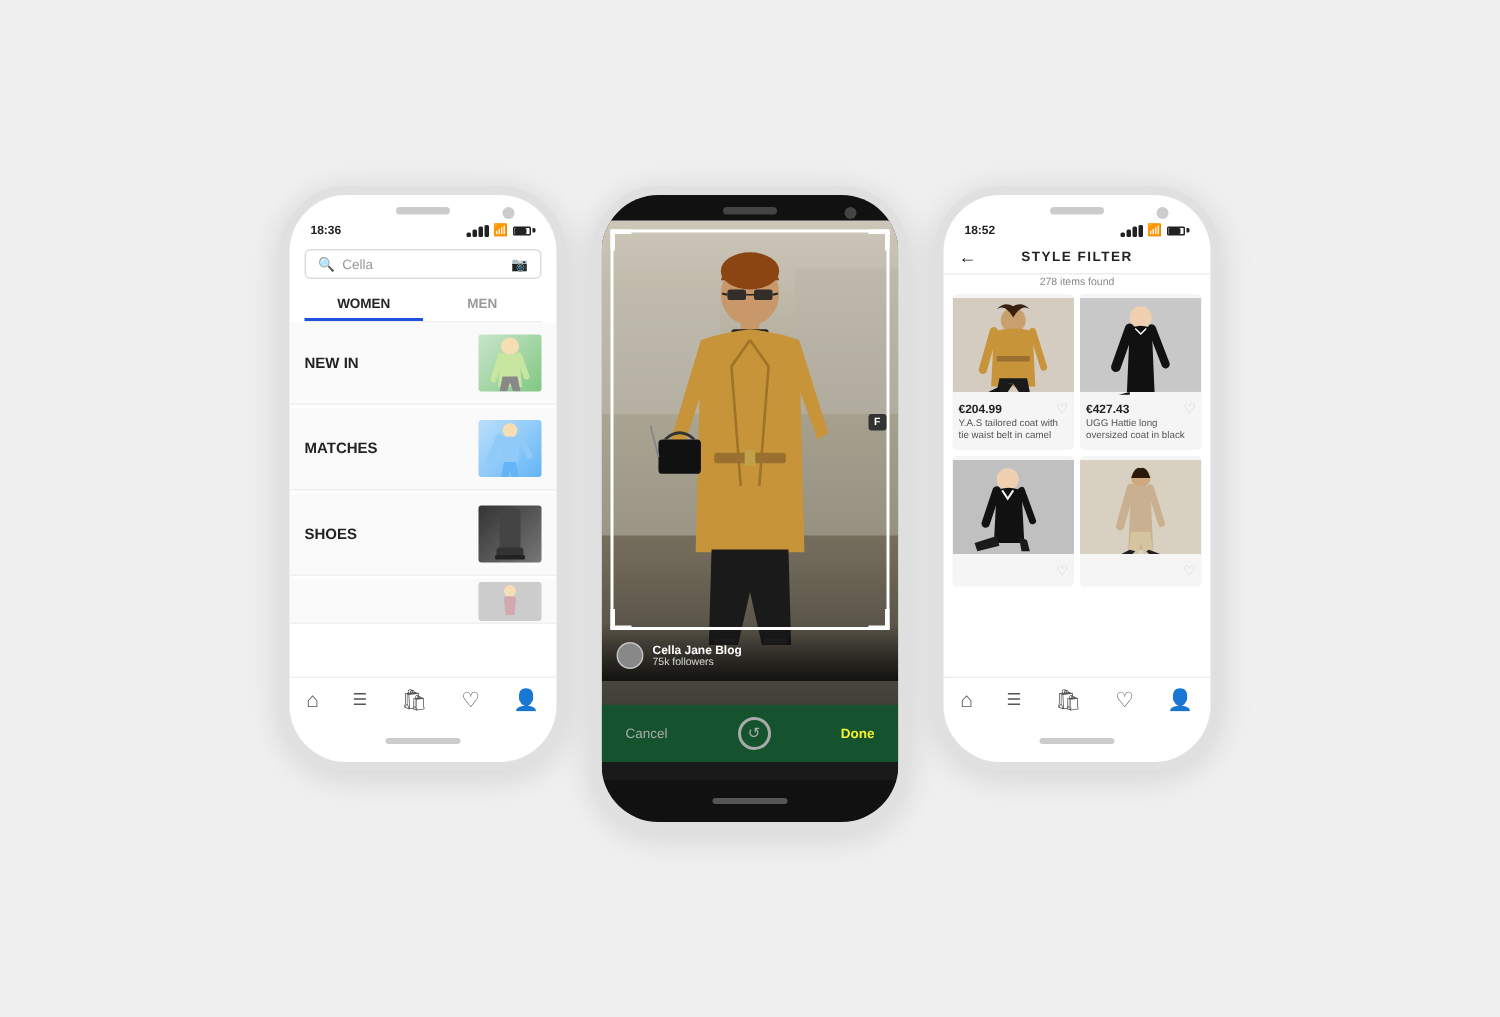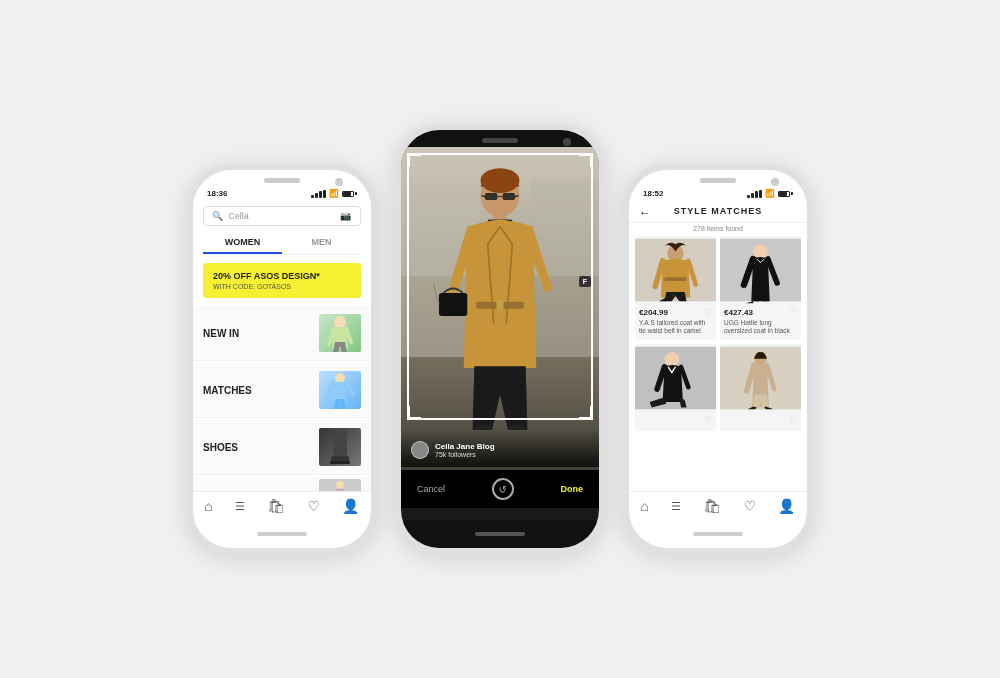--- a/index.html
+++ b/index.html
@@ -9,21 +9,21 @@
       justify-content: center;
       align-items: center;
       width: 1000px;
       height: 678px;
       font-family: -apple-system, BlinkMacSystemFont, 'Helvetica Neue', Arial, sans-serif;
       overflow: hidden;
     }
 
     .phones-container {
       display: flex;
-      align-items: flex-end;
+      align-items: flex-start;
       justify-content: center;
       gap: 18px;
       padding: 20px;
     }
 
     
     .phone {
       background: #fff;
       border-radius: 44px;
       border: 6px solid #e0e0e0;
@@ -253,21 +253,21 @@
 
     .p2-photo-area {
       width: 100%;
       height: calc(100% - 50px);
       position: relative;
       overflow: hidden;
     }
 
     .p2-source-overlay {
       position: absolute;
-      bottom: 3px;
+      bottom: 16px;
       left: 0;
       right: 0;
       background: linear-gradient(transparent, rgba(0,0,0,0.75));
       padding: 12px 10px 8px;
     }
 
     .p2-source-info {
       display: flex;
       align-items: center;
       gap: 6px;
@@ -326,21 +326,21 @@
       font-weight: 700;
       padding: 2px 4px;
       border-radius: 2px;
     }
 
     .p2-bottom-bar {
       display: flex;
       justify-content: space-between;
       align-items: center;
       padding: 8px 16px;
-      background: #000000;
+      background: #14532d;
     }
 
     .p2-cancel {
       font-size: 9px;
       color: #aaa;
     }
 
     .p2-rotate {
       width: 22px;
       height: 22px;
@@ -527,24 +527,20 @@
         <span style="font-size:9px;color:#888;">🔍</span>
         <span class="p1-search-text">Cella</span>
         <span class="p1-camera-icon">📷</span>
       </div>
 
       <div class="p1-tabs">
         <div class="p1-tab active">WOMEN</div>
         <div class="p1-tab">MEN</div>
       </div>
 
-      <div class="p1-promo">
-        <div class="p1-promo-title">20% OFF ASOS DESIGN*</div>
-        <div class="p1-promo-sub">WITH CODE: GOTASOS</div>
-      </div>
 
       <div class="p1-category">
         <span class="p1-cat-name">NEW IN</span>
         <div class="p1-cat-img img-new-in">
           <svg viewBox="0 0 42 38" width="42" height="38">
 
             <ellipse cx="21" cy="8" rx="6" ry="6" fill="#f5deb3"></ellipse>
             <path d="M15 14 Q21 12 27 14 L29 35 H13 Z" fill="#c8e6a0"></path>
             <path d="M15 14 L10 30" stroke="#c8e6a0" stroke-width="4" stroke-linecap="round" fill="none"></path>
             <path d="M27 14 L32 28" stroke="#c8e6a0" stroke-width="4" stroke-linecap="round" fill="none"></path>
@@ -715,21 +711,21 @@
           </div>
           <div class="battery-tip"></div>
         </div>
       </div>
     </div>
 
     <div class="phone-screen">
 
       <div class="p3-header">
         <span class="p3-back">←</span>
-        <span class="p3-title">STYLE MATCHES</span>
+        <span class="p3-title">STYLE FILTER</span>
       </div>
 
 
       <div class="p3-count">278 items found</div>
 
       <div class="p3-grid">
 
         <div class="p3-product">
           <div class="p3-product-img">
             <svg viewBox="0 0 88 68" width="88" height="68">

